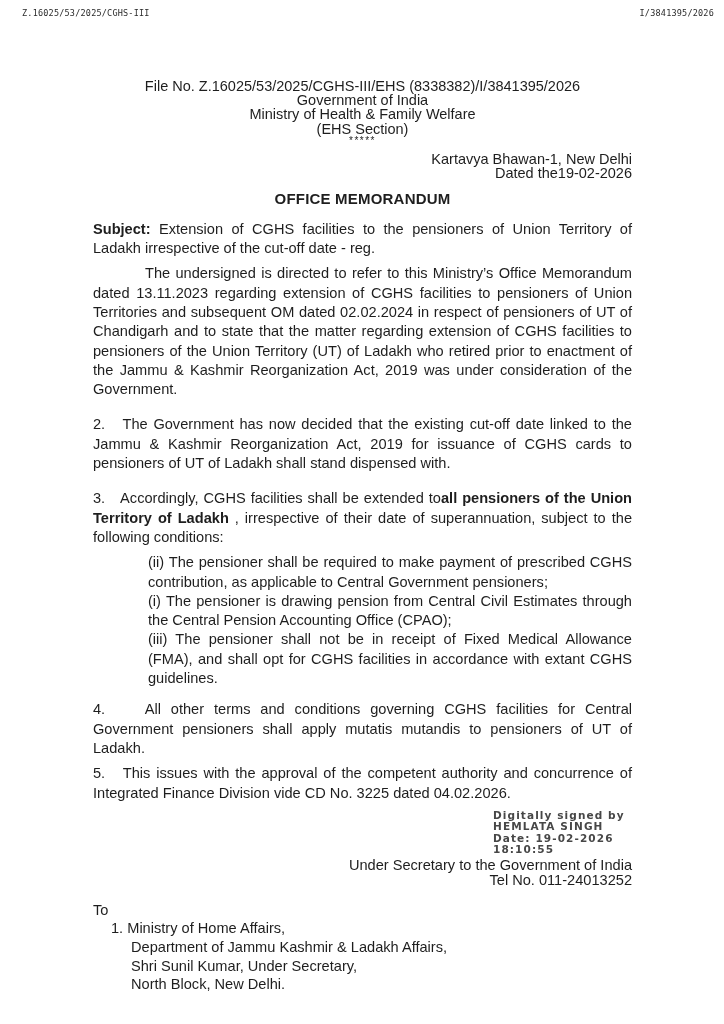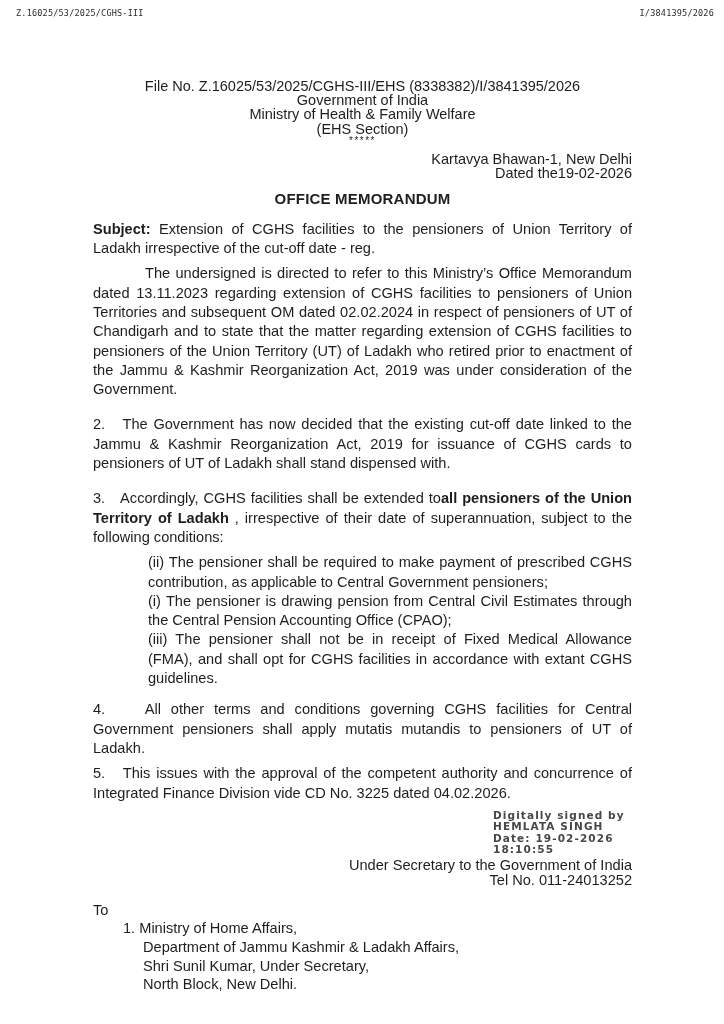--- a/index.html
+++ b/index.html
@@ -7,21 +7,21 @@
   body {
     background: #ffffff;
     font-family: "Liberation Sans", sans-serif;
     color: #1e1e1e;
     position: relative;
     overflow: hidden;
   }
   .top-refs {
     display: flex;
     justify-content: space-between;
-    padding: 8px 10px 0 16px;
+    padding: 8px 10px 0 22px;
     font-family: "DejaVu Sans Mono", monospace;
     font-size: 8.5px;
     letter-spacing: 0.2px;
     color: #2b2b2b;
     text-align: center;
   }
   .content {
     padding: 0 92px 0 93px; 
   }
   .letterhead {
@@ -78,21 +78,21 @@
     text-align: right;
     font-size: 14.6px;
     line-height: 14.8px;
   }
   .to-label {
     margin-top: 15px;
     font-size: 14.6px;
     line-height: 16px;
   }
   .addressee {
-    margin: 1px 0 0 30px;
+    margin: 1px 0 0 18px;
     font-size: 14.6px;
     line-height: 18.6px;
   }
   .addressee .cont { padding-left: 20px; }
 </style>
 </head>
 <body>
 
 <div class="top-refs">
   <span>Z.16025/53/2025/CGHS-III</span>

